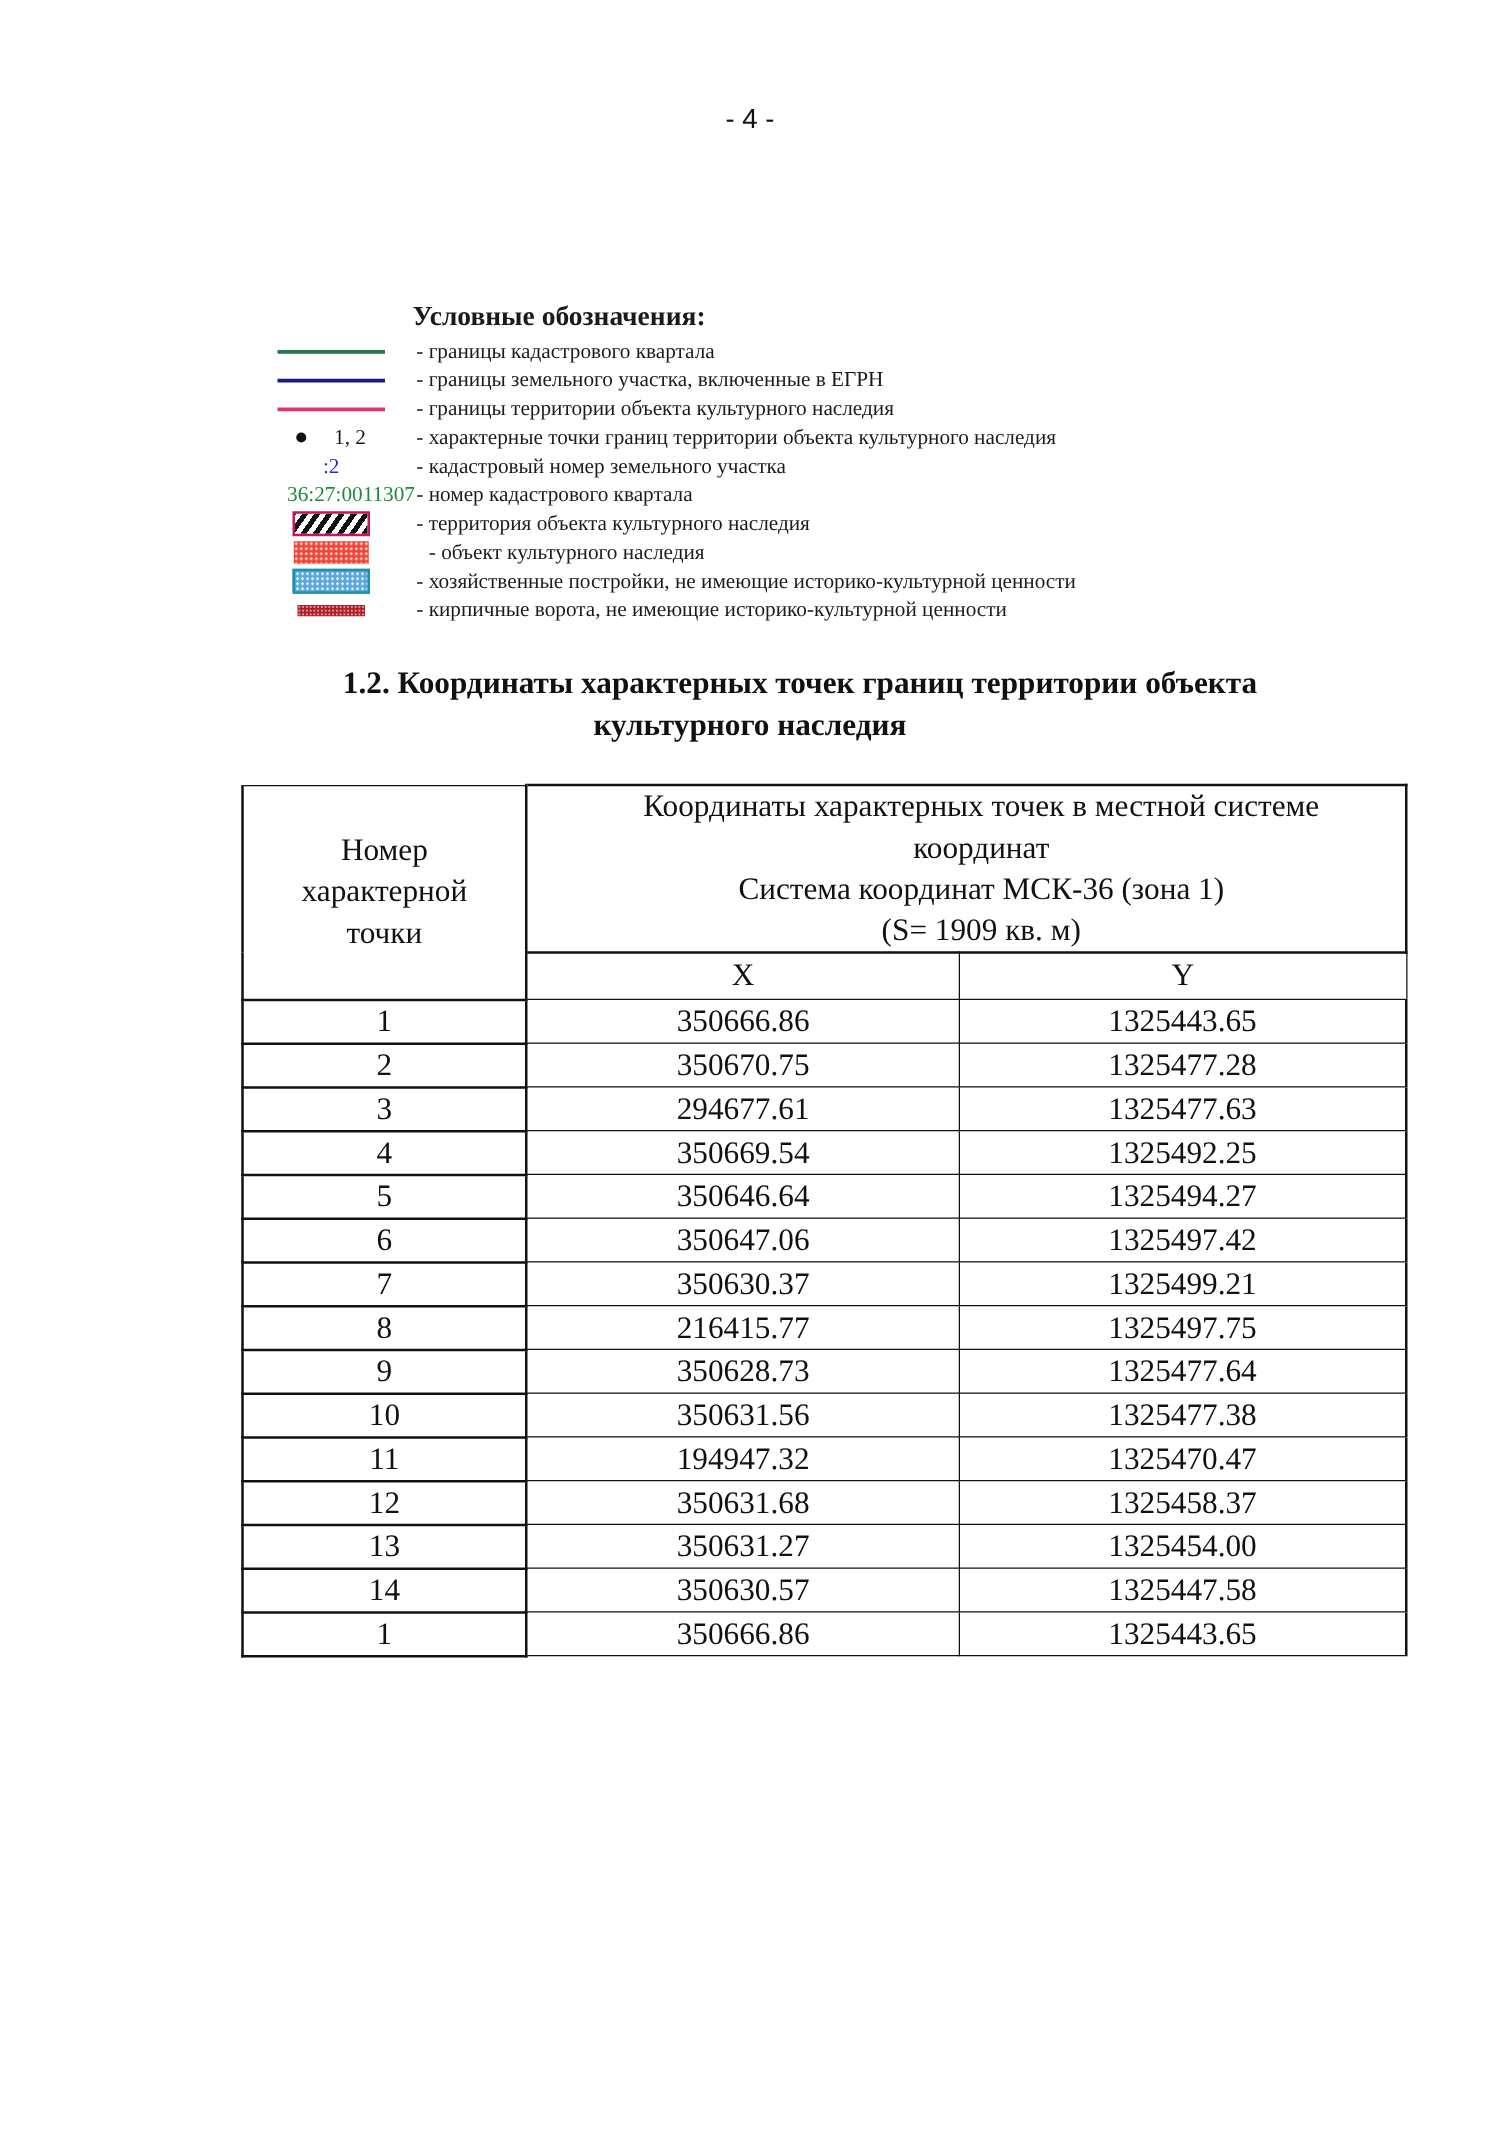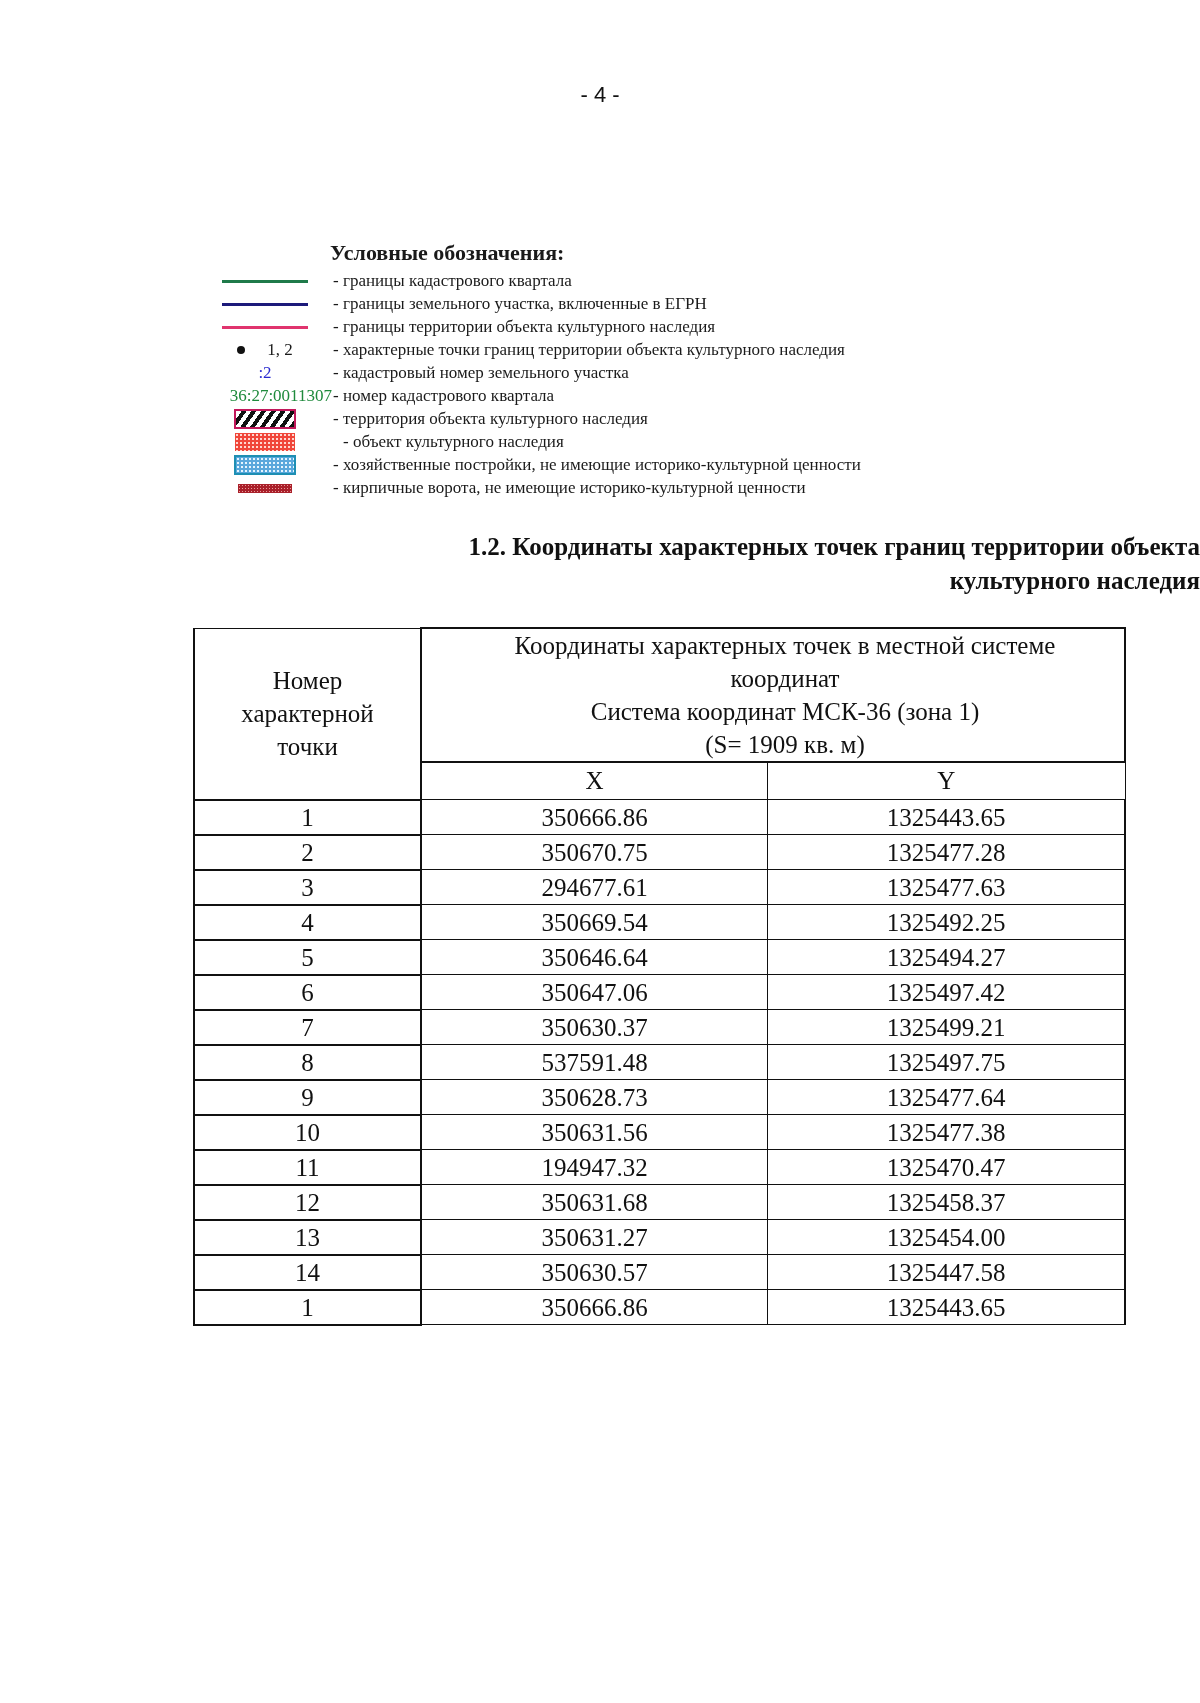--- a/index.html
+++ b/index.html
@@ -17,21 +17,21 @@
     .dot-sym { display: flex; align-items: center; gap: 22px; font-size: 17px; }
     .dot { width: 8px; height: 8px; border-radius: 50%; background: #111; display: inline-block; }
     .plot-label { color: #2a2ad0; font-size: 17px; }
     .quarter-label { color: #1f8a3c; font-size: 17px; position: absolute; right: 2px; }
 
     .box-hatch { width: 58px; height: 16px; border: 2px solid #c2185b; background: repeating-linear-gradient(-55deg, #111 0 4px, #fff 4px 8px); }
     .box-red { width: 60px; height: 18px; background-color: #f0463a; background-image: radial-gradient(#ffd7d0 0.9px, transparent 1.2px); background-size: 4px 4px; }
     .box-blue { width: 58px; height: 16px; border: 2px solid #1e8fb3; background-color: #5aa8dc; background-image: radial-gradient(#e6f6ff 0.9px, transparent 1.2px); background-size: 4px 4px; }
     .box-gate { width: 54px; height: 9px; background-color: #a9202a; background-image: radial-gradient(#e89a9a 0.7px, transparent 1px); background-size: 3px 3px; }
 
-    .section-heading { position: absolute; left: 0; top: 530px; width: 1200px; text-align: right; font-family: "Liberation Serif", serif; font-weight: bold; font-size: 25px; line-height: 34px; color: #111; }
+    .section-heading { position: absolute; left: 0; top: 530px; width: 1200px; text-align: center; font-family: "Liberation Serif", serif; font-weight: bold; font-size: 25px; line-height: 34px; color: #111; }
     .section-heading .line1 { display: block; padding-left: 80px; }
 
     table.coords { position: absolute; left: 193px; top: 627px; width: 933px; border-collapse: collapse; font-family: "Liberation Serif", serif; font-size: 25px; color: #111; }
     table.coords td, table.coords th { border: 1.5px solid #111; text-align: center; font-weight: normal; padding: 0; }
     table.coords th.num-head { width: 225px; line-height: 33px; border-left-width: 2.5px; border-right-width: 2.5px; border-bottom-width: 2.5px; }
     table.coords th.sys-head { line-height: 33px; height: 130px; border-right-width: 2px; border-top-width: 2.5px; border-bottom-width: 2px; padding-left: 24px; }
     table.coords th.col-head { height: 36px; }
     table.coords td { height: 33px; line-height: 33px; }
     table.coords td.pt { border-left-width: 2.5px; border-right-width: 2.5px; border-bottom-width: 2.5px; }
     table.coords td.x { width: 345px; }
@@ -177,21 +177,21 @@
           <td class="x">350647.06</td>
           <td class="y">1325497.42</td>
         </tr>
       <tr>
           <td class="pt">7</td>
           <td class="x">350630.37</td>
           <td class="y">1325499.21</td>
         </tr>
       <tr>
           <td class="pt">8</td>
-          <td class="x">537591.48</td>
+          <td class="x">216415.77</td>
           <td class="y">1325497.75</td>
         </tr>
       <tr>
           <td class="pt">9</td>
           <td class="x">350628.73</td>
           <td class="y">1325477.64</td>
         </tr>
       <tr>
           <td class="pt">10</td>
           <td class="x">350631.56</td>

